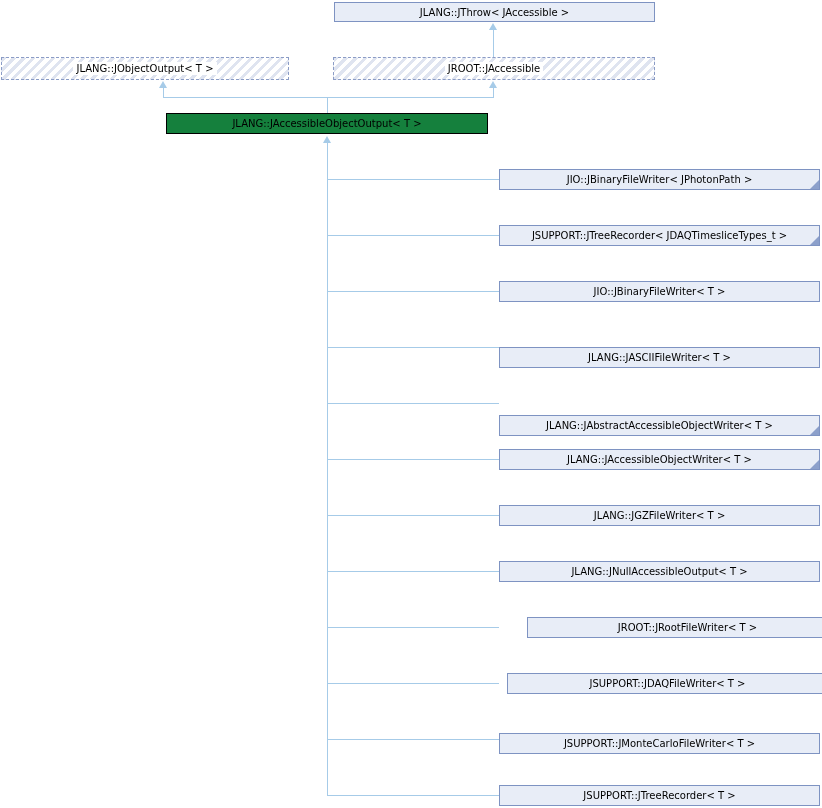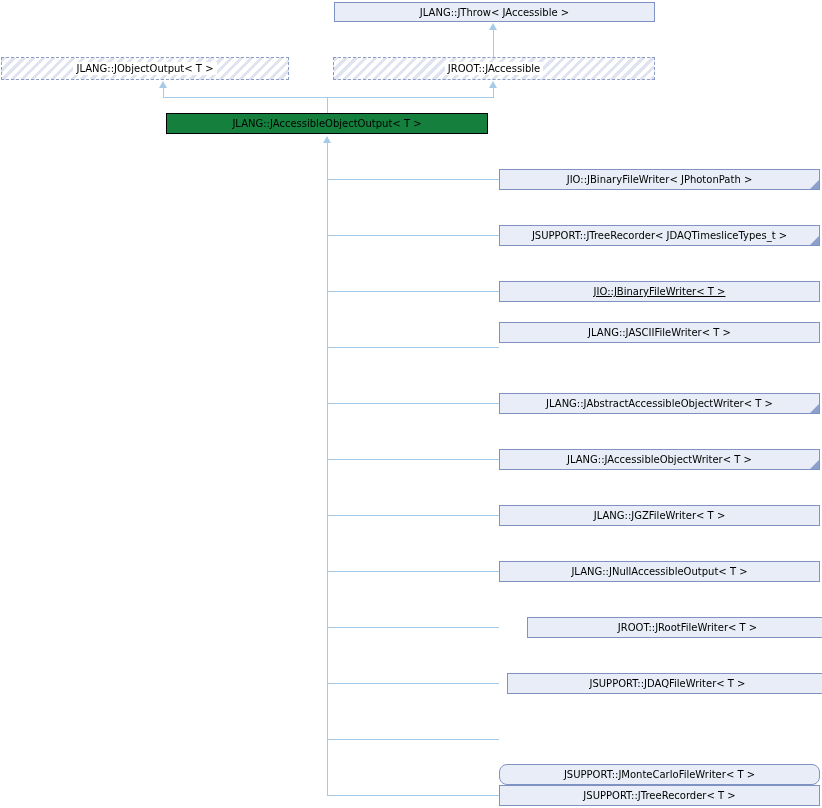--- a/index.html
+++ b/index.html
@@ -114,33 +114,33 @@
       <span class="fold"></span>
     </div>
 
     <div class="edge-line branch-line" style="top: 235px;"></div>
     <div class="node solid derived-box" style="top: 225px;">
       <span class="label">JSUPPORT::JTreeRecorder&lt; JDAQTimesliceTypes_t &gt;</span>
       <span class="fold"></span>
     </div>
 
     <div class="edge-line branch-line" style="top: 291px;"></div>
-    <div class="node solid derived-box" style="top: 281px; text-decoration: underline;">
+    <div class="node solid derived-box" style="top: 281px;">
       <span class="label">JIO::JBinaryFileWriter&lt; T &gt;</span>
 
     </div>
 
     <div class="edge-line branch-line" style="top: 347px;"></div>
-    <div class="node solid derived-box" style="top: 322px;">
+    <div class="node solid derived-box" style="top: 347px;">
       <span class="label">JLANG::JASCIIFileWriter&lt; T &gt;</span>
 
     </div>
 
     <div class="edge-line branch-line" style="top: 403px;"></div>
-    <div class="node solid derived-box" style="top: 393px;">
+    <div class="node solid derived-box" style="top: 415px;">
       <span class="label">JLANG::JAbstractAccessibleObjectWriter&lt; T &gt;</span>
       <span class="fold"></span>
     </div>
 
     <div class="edge-line branch-line" style="top: 459px;"></div>
     <div class="node solid derived-box" style="top: 449px;">
       <span class="label">JLANG::JAccessibleObjectWriter&lt; T &gt;</span>
       <span class="fold"></span>
     </div>
 
@@ -162,21 +162,21 @@
 
     </div>
 
     <div class="edge-line branch-line" style="top: 683px;"></div>
     <div class="node solid derived-box" style="top: 673px; margin-left: 8px;">
       <span class="label">JSUPPORT::JDAQFileWriter&lt; T &gt;</span>
 
     </div>
 
     <div class="edge-line branch-line" style="top: 739px;"></div>
-    <div class="node solid derived-box" style="top: 764px; border-radius: 8px;">
+    <div class="node solid derived-box" style="top: 733px;">
       <span class="label">JSUPPORT::JMonteCarloFileWriter&lt; T &gt;</span>
 
     </div>
 
     <div class="edge-line branch-line" style="top: 795px;"></div>
     <div class="node solid derived-box" style="top: 785px;">
       <span class="label">JSUPPORT::JTreeRecorder&lt; T &gt;</span>
 
     </div>
   </div>

